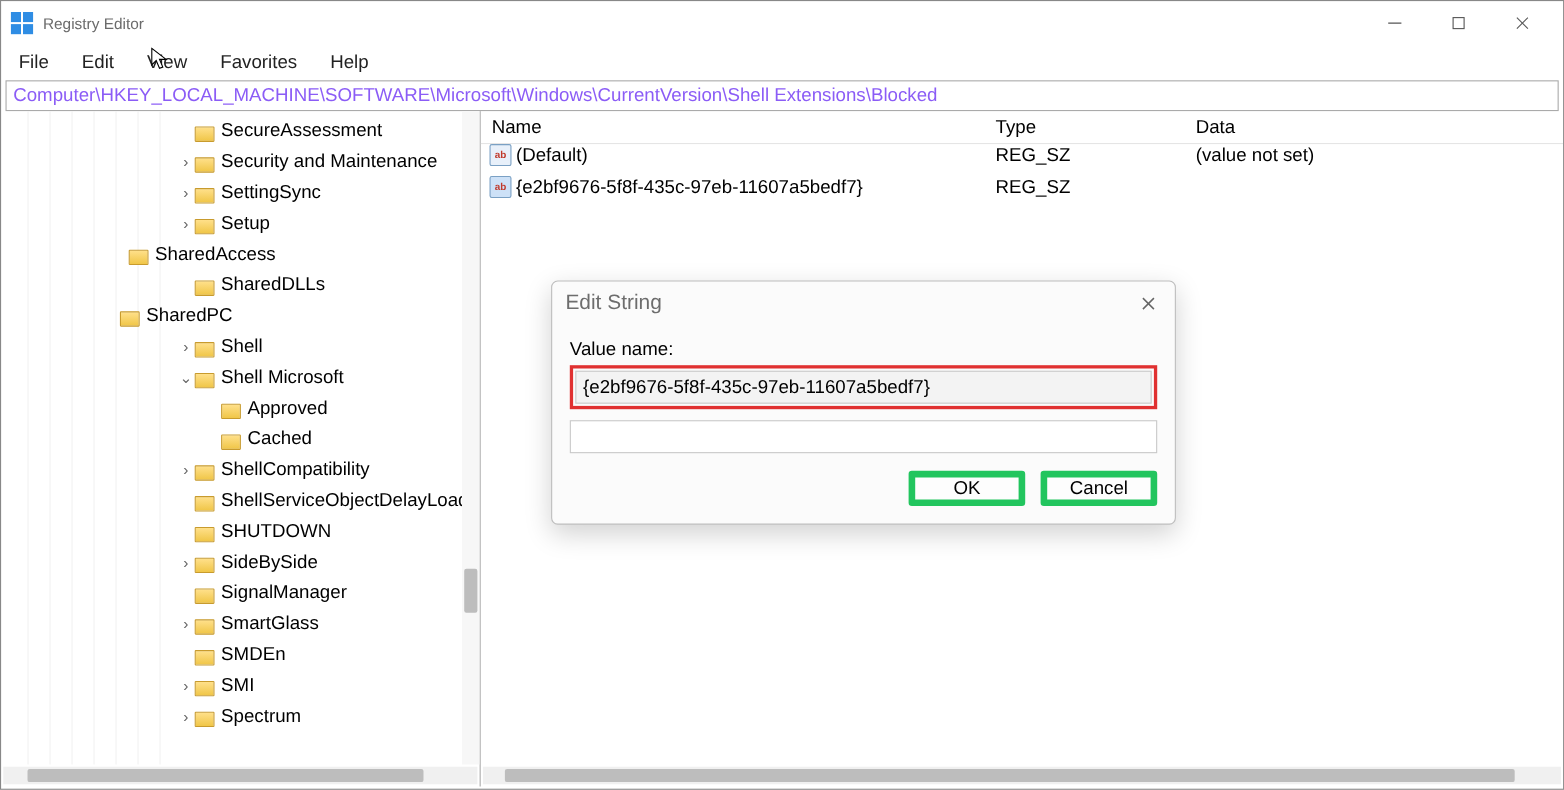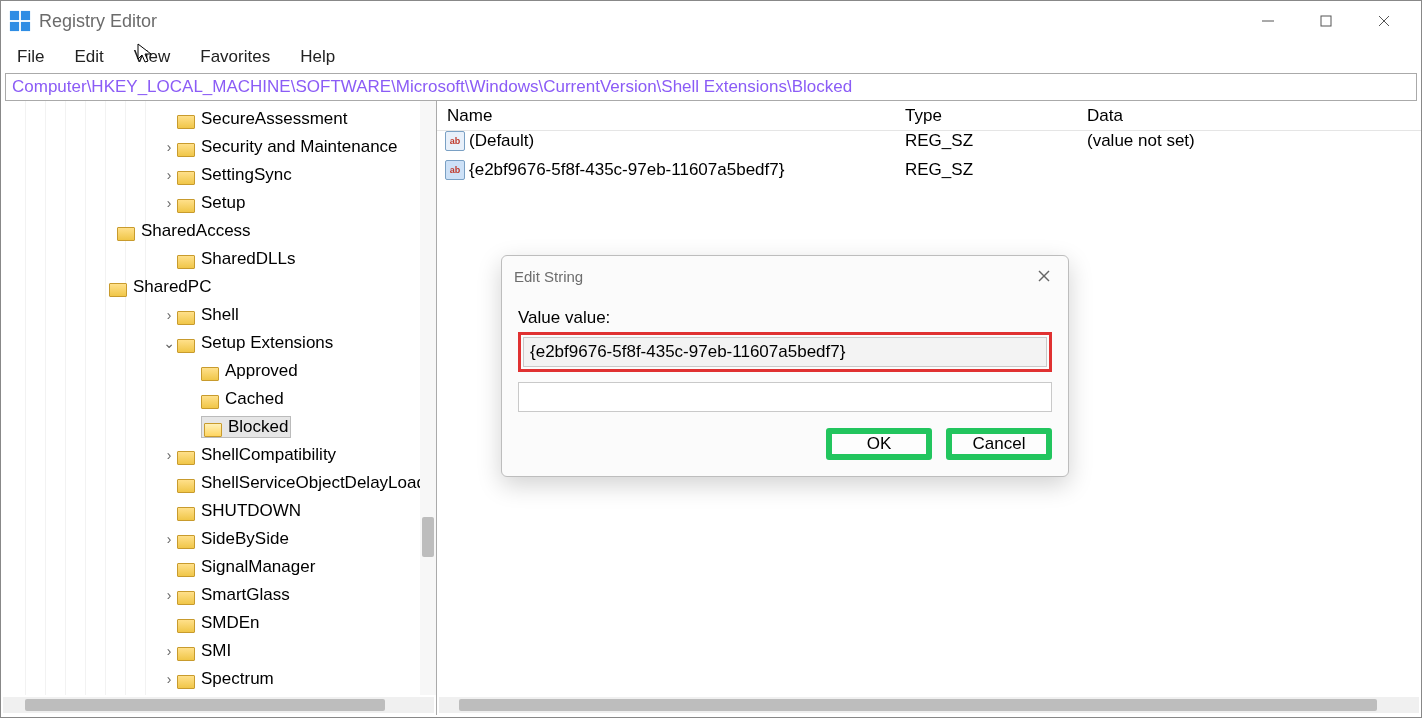--- a/index.html
+++ b/index.html
@@ -1,21 +1,21 @@
 <!DOCTYPE html>
 <html><head>
 <meta charset="utf-8">
 <style>
   * { box-sizing: border-box; margin: 0; padding: 0; font-family: "Segoe UI", Tahoma, sans-serif; }
   body { width: 1422px; height: 718px; background: #fff; overflow: hidden; border: 1px solid #888; position: relative; }
 
   
   .titlebar { height: 40px; display: flex; align-items: center; padding: 0 8px; }
   .app-icon { width: 22px; height: 22px; margin-right: 8px; display: inline-block; }
-  .title-text { font-size: 18px; color: #6b6b6b; flex: 1; }
+  .title-text { font-size: 14px; color: #6b6b6b; flex: 1; }
   .win-controls { display: flex; gap: 0; }
   .win-btn { width: 58px; height: 40px; display: flex; align-items: center; justify-content: center; color: #555; }
   .win-btn svg { width: 16px; height: 16px; stroke: #555; stroke-width: 1; fill: none; }
 
   .cursor { position: absolute; left: 136px; top: 42px; pointer-events: none; z-index: 10; }
 
   
   .menubar { height: 32px; display: flex; align-items: center; padding: 0 10px; gap: 18px; font-size: 17px; color: #222; border-top: 0; }
   .menubar .item { padding: 4px 6px; }
 
@@ -51,21 +51,21 @@
   .col-type { width: 182px; }
   .col-data { flex: 1; }
   .list-body { font-size: 17px; }
   .list-row { height: 29px; display: flex; align-items: flex-start; }
   .val-icon { width: 20px; height: 20px; margin: 0 4px 0 8px; border: 1px solid #7aa0c4; border-radius: 2px; background: #e8f0fa; display: flex; align-items: center; justify-content: center; font-size: 9px; font-weight: bold; color: #c0392b; }
   .val-icon.sel { background: #cde1f7; }
   .val-name { width: 436px; }
   .val-type { width: 182px; }
   .val-data { flex: 1; }
   .dialog { position: absolute; left: 500px; top: 254px; width: 568px; background: #fbfbfb; border: 1px solid #bdbdbd; box-shadow: 0 8px 24px rgba(0,0,0,.18); border-radius: 6px; display: flex; flex-direction: column; }
-  .dialog-title { height: 40px; display: flex; align-items: center; padding: 0 12px; font-size: 15px; color: #6d6d6d; }
+  .dialog-title { height: 40px; display: flex; align-items: center; padding: 0 12px; font-size: 19px; color: #6d6d6d; }
   .dialog-close { margin-left: auto; width: 24px; height: 24px; display: flex; align-items: center; justify-content: center; color: #666; }
   .dialog-body { padding: 8px 16px 16px 16px; font-size: 17px; color: #000; }
   .field-label { margin: 4px 0 4px 0; }
   .text-input { width: 100%; height: 30px; font-size: 17px; padding: 2px 6px; border: 1px solid #c9c9c9; background: #fff; }
   .text-input.readonly { background: #f3f3f3; color: #000; }
   .highlight-box { border: 3px solid #e03131; padding: 2px; margin-bottom: 10px; }
   .dialog-buttons { display: flex; justify-content: flex-end; gap: 14px; margin-top: 16px; }
   .btn { min-width: 106px; height: 32px; border: 6px solid #22c55e; background: #fdfdfd; font-size: 17px; border-radius: 3px; }
 </style>
 </head>
@@ -181,42 +181,35 @@
           <span class="chev">›</span>
           <span class="label-wrap">
             <span class="folder"></span>
             <span>Shell</span>
           </span>
         </div>
         <div class="tree-row" style="padding-left: 160px;">
           <span class="chev">⌄</span>
           <span class="label-wrap">
             <span class="folder"></span>
-            <span>Setup Extensions</span>
+            <span>Shell Microsoft</span>
           </span>
         </div>
         <div class="tree-row" style="padding-left: 184px;">
           <span class="chev"></span>
           <span class="label-wrap">
             <span class="folder"></span>
             <span>Approved</span>
           </span>
         </div>
         <div class="tree-row" style="padding-left: 184px;">
           <span class="chev"></span>
           <span class="label-wrap">
             <span class="folder"></span>
             <span>Cached</span>
-          </span>
-        </div>
-        <div class="tree-row sel" style="padding-left: 184px;">
-          <span class="chev"></span>
-          <span class="label-wrap">
-            <span class="folder open"></span>
-            <span>Blocked</span>
           </span>
         </div>
         <div class="tree-row" style="padding-left: 160px;">
           <span class="chev">›</span>
           <span class="label-wrap">
             <span class="folder"></span>
             <span>ShellCompatibility</span>
           </span>
         </div>
         <div class="tree-row" style="padding-left: 160px;">
@@ -314,21 +307,21 @@
   <div class="dialog-title">
     <span>Edit String</span>
     <span class="dialog-close">
       <svg width="14" height="14" viewBox="0 0 14 14" stroke="#666" stroke-width="1.4">
           <line x1="2" y1="2" x2="12" y2="12"></line>
           <line x1="12" y1="2" x2="2" y2="12"></line>
         </svg>
     </span>
   </div>
   <div class="dialog-body">
-    <div class="field-label">Value value:</div>
+    <div class="field-label">Value name:</div>
     <div class="highlight-box">
       <input class="text-input readonly" readonly="" value="{e2bf9676-5f8f-435c-97eb-11607a5bedf7}" style="">
     </div>
     <input class="text-input" value="" style="">
     <div class="dialog-buttons">
       <button class="btn">OK</button>
       <button class="btn">Cancel</button>
     </div>
   </div>
 </div>

